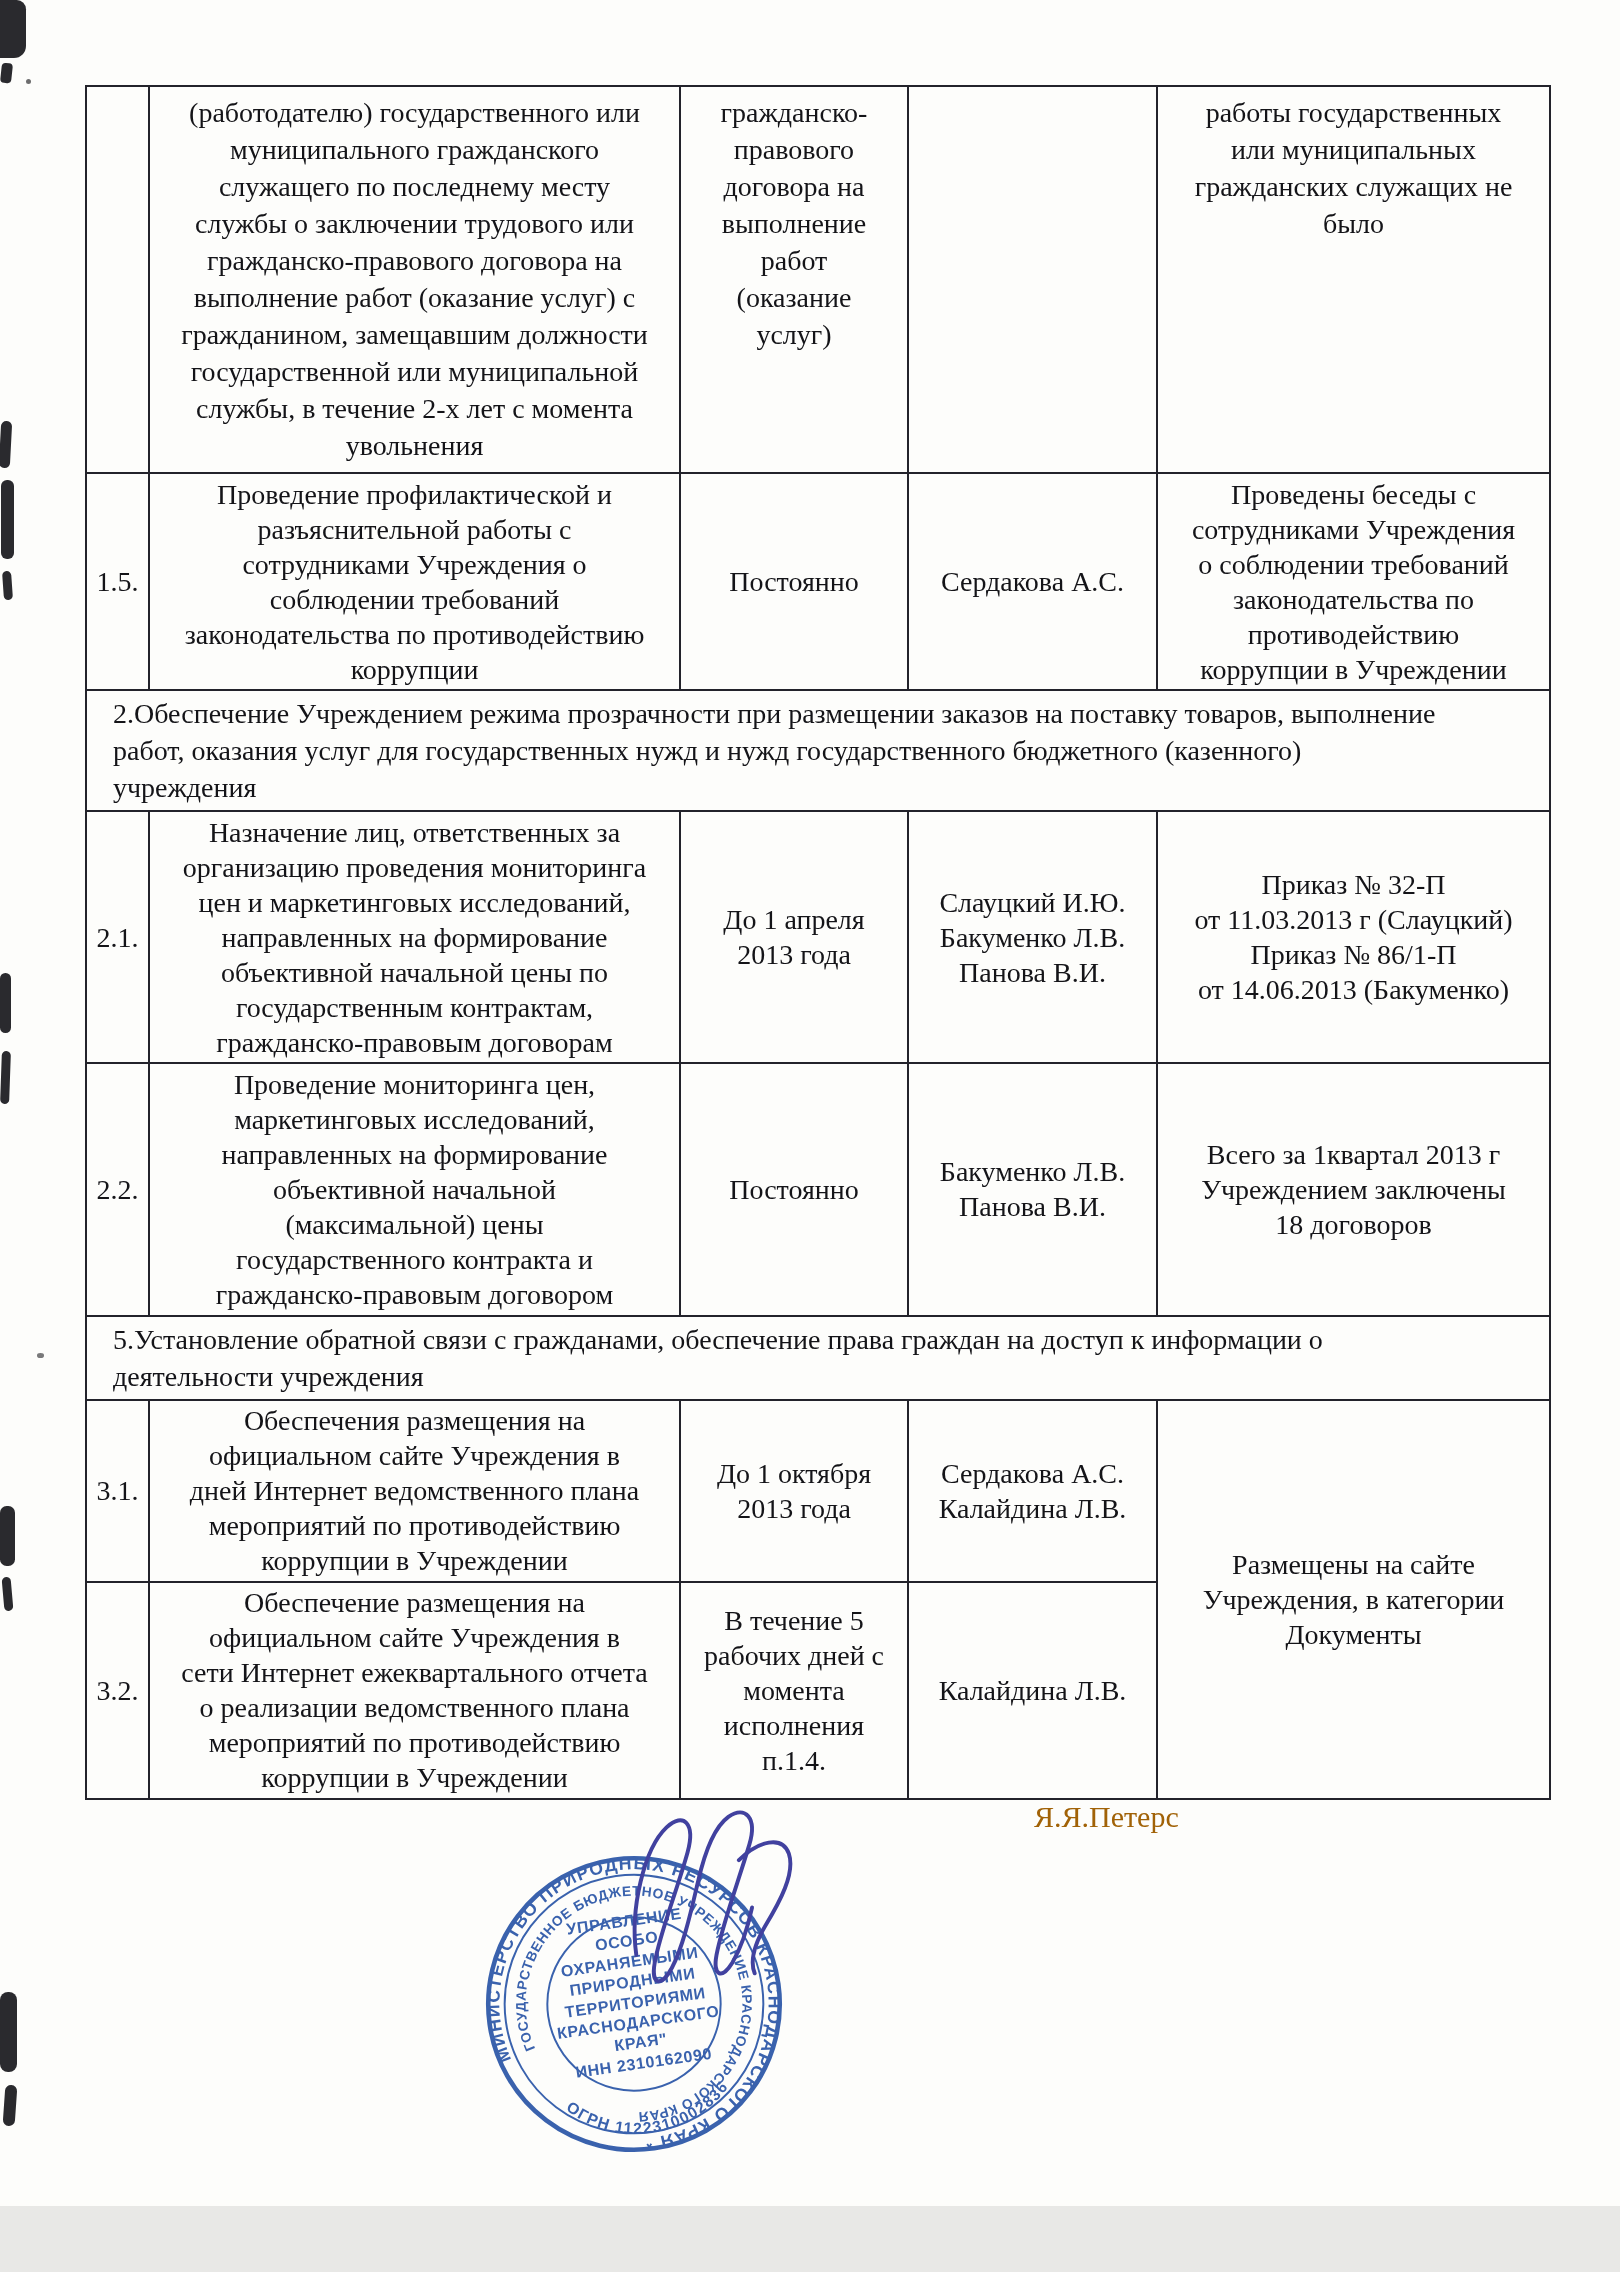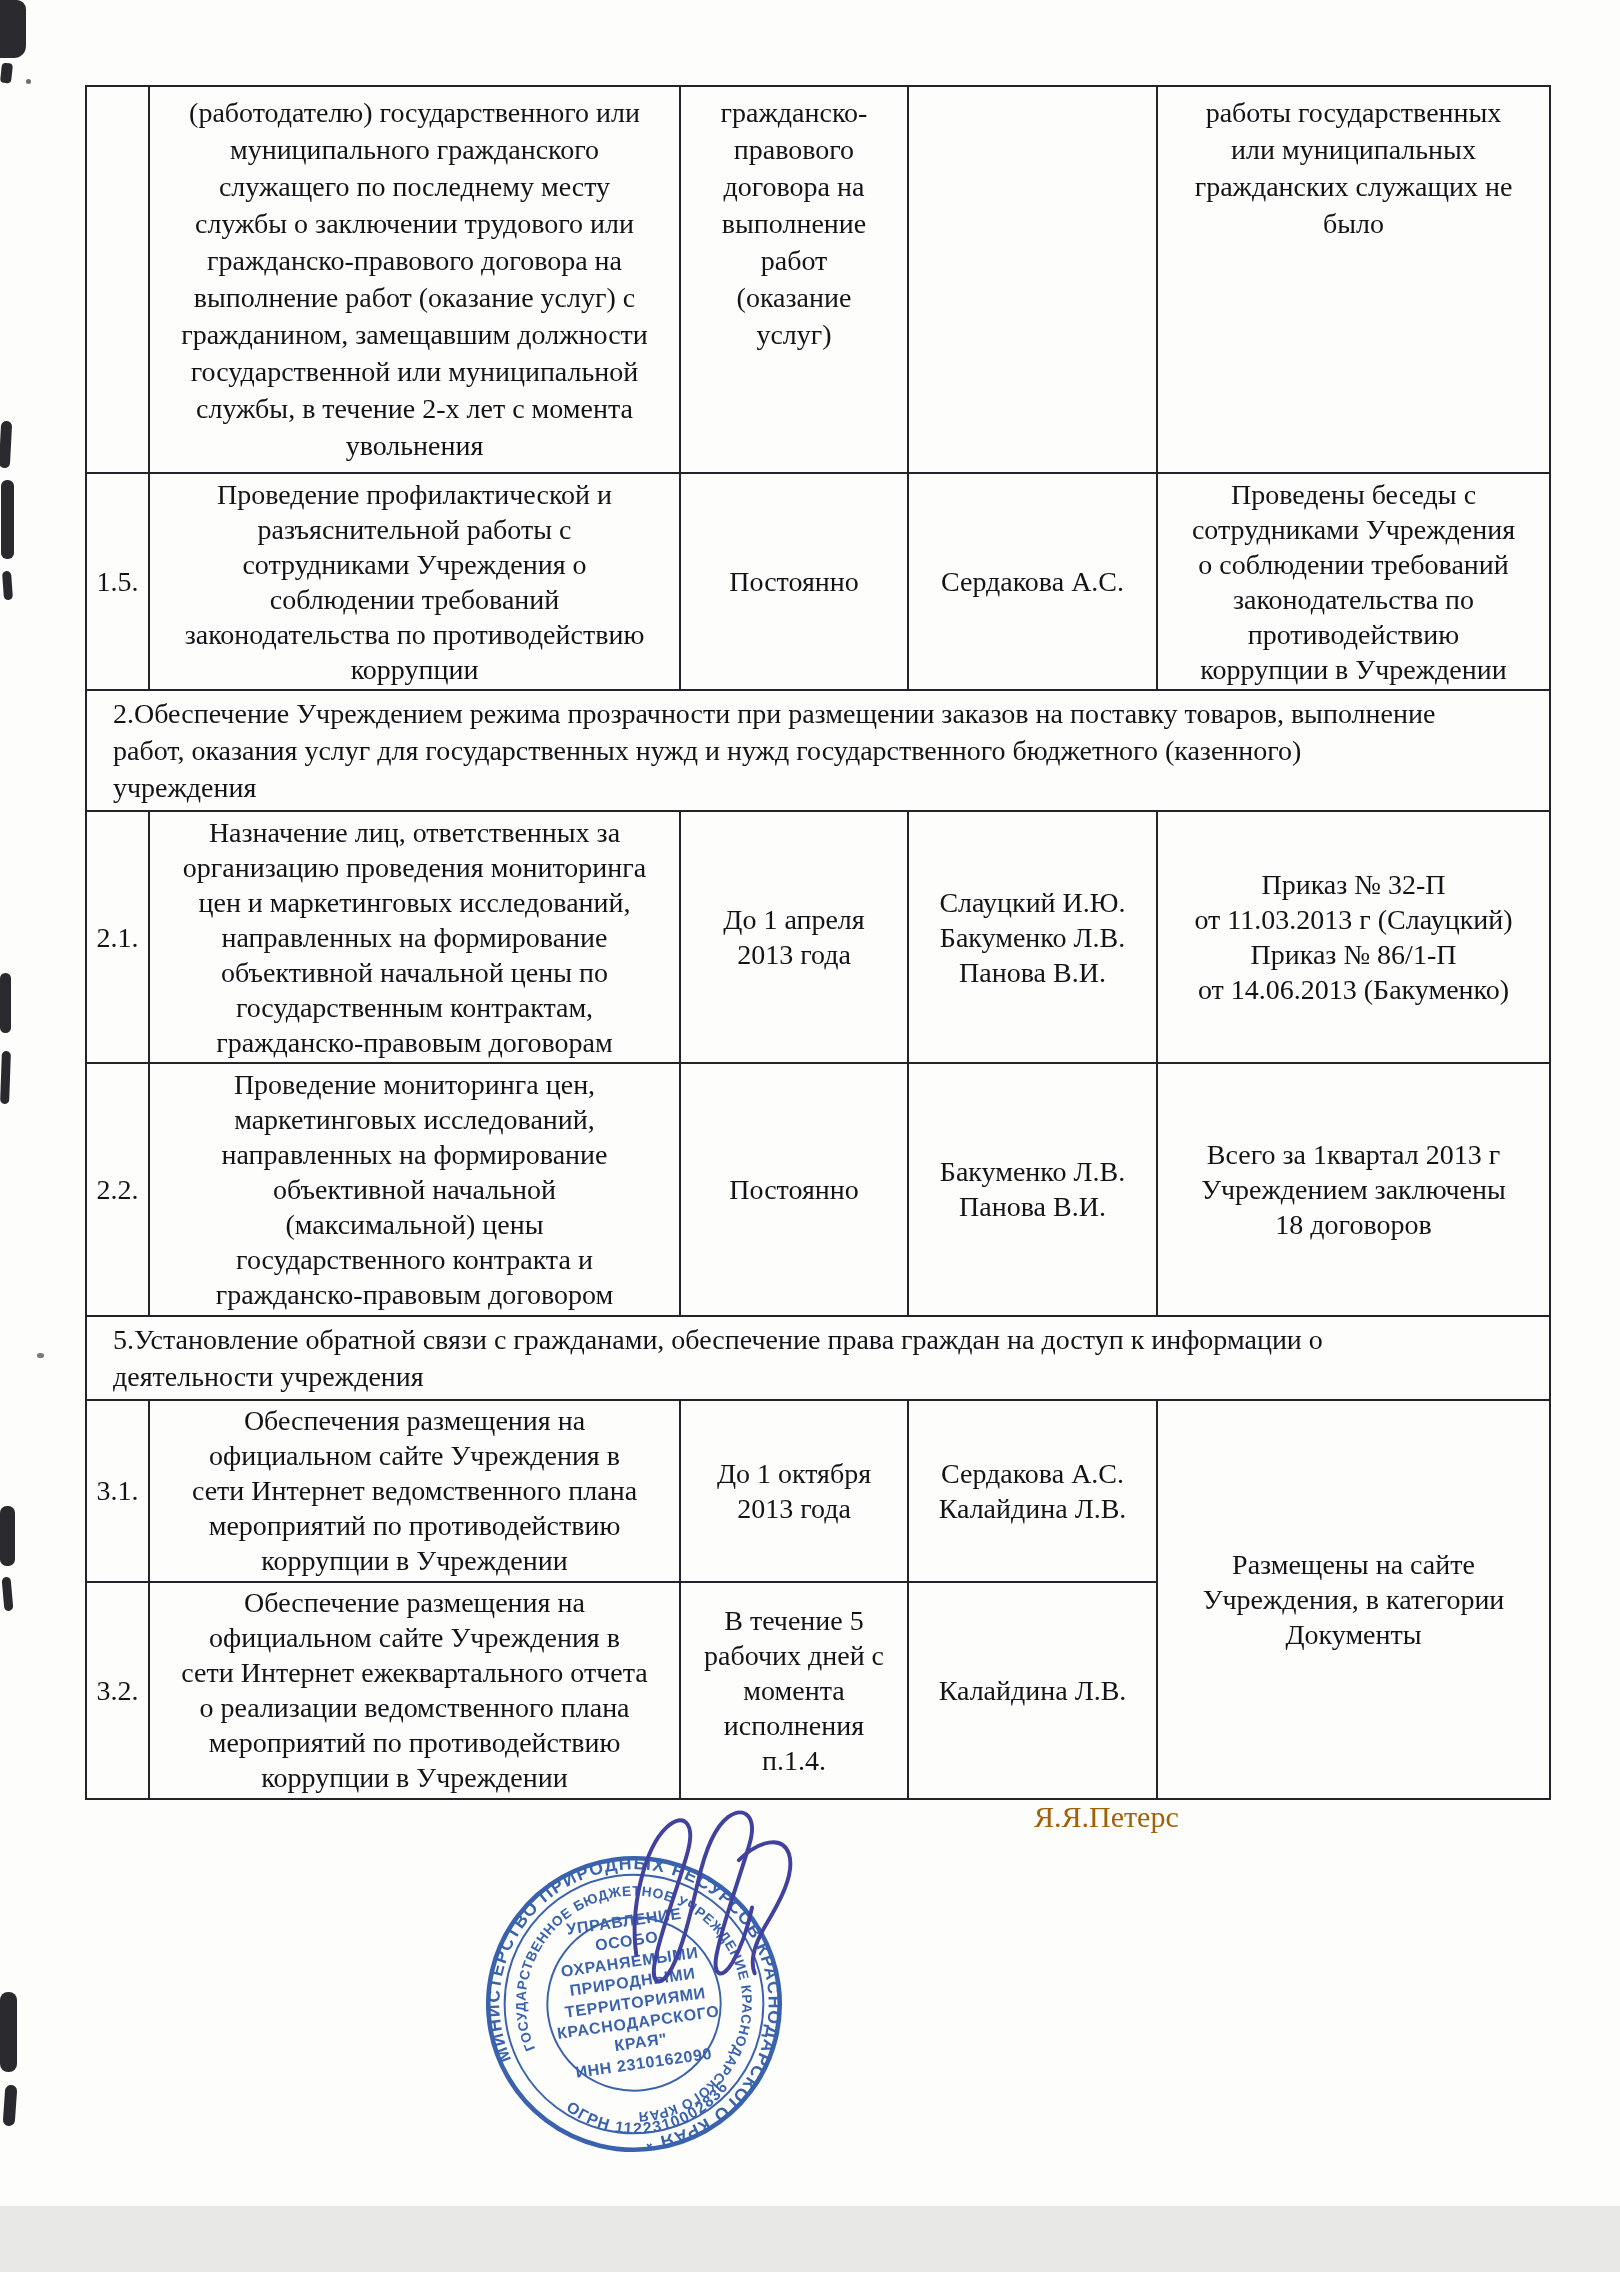--- a/index.html
+++ b/index.html
@@ -190,21 +190,21 @@
 18 договоров</td>
     </tr>
     <tr class="section hs3">
       <td colspan="5">5.Установление обратной связи с гражданами, обеспечение права граждан на доступ к информации о
 деятельности учреждения</td>
     </tr>
     <tr class="h4">
       <td class="num">3.1.</td>
       <td class="measure">Обеспечения размещения на
 официальном сайте Учреждения в
-сети Интернет ведомственного плана
+дней Интернет ведомственного плана
 мероприятий по противодействию
 коррупции в Учреждении</td>
       <td class="term">До 1 октября
 2013 года</td>
       <td class="resp">Сердакова А.С.
 Калайдина Л.В.</td>
       <td class="result" rowspan="2">Размещены на сайте
 Учреждения, в категории
 Документы</td>
     </tr>

